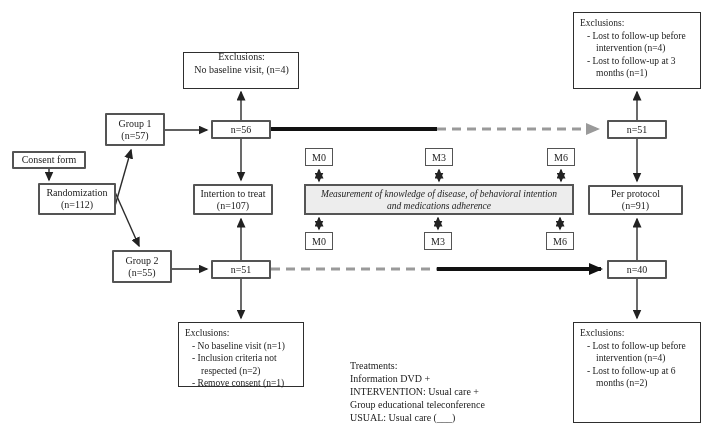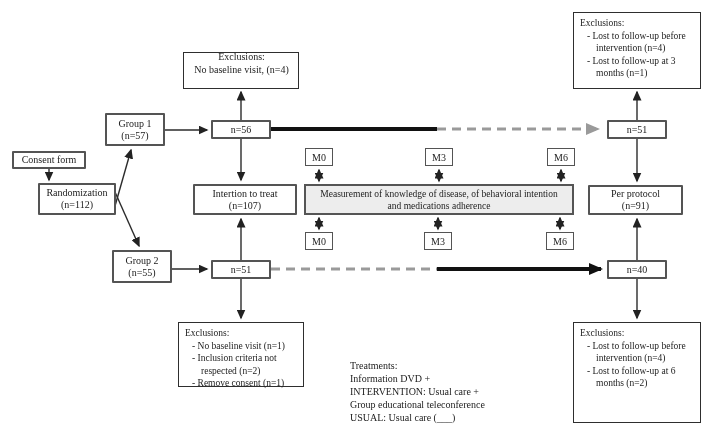--- a/index.html
+++ b/index.html
@@ -96,21 +96,21 @@
 
   <div class="box" style="left:112px;top:250px;width:60px;height:33px;">
     <span>Group 2</span>
     <span>(n=55)</span>
   </div>
 
   <div class="box" style="left:211px;top:120px;width:60px;height:19px;">
     <span>n=56</span>
   </div>
 
-  <div class="box" style="left:193px;top:184px;width:104px;height:31px;">
+  <div class="box" style="left:193px;top:184px;width:80px;height:31px;">
     <span>Intertion to treat</span>
     <span>(n=107)</span>
   </div>
 
   <div class="box" style="left:211px;top:260px;width:60px;height:19px;">
     <span>n=51</span>
   </div>
 
   <div class="box" style="left:607px;top:120px;width:60px;height:19px;">
     <span>n=51</span>
@@ -118,21 +118,21 @@
 
   <div class="box" style="left:588px;top:185px;width:95px;height:30px;">
     <span>Per protocol</span>
     <span>(n=91)</span>
   </div>
 
   <div class="box" style="left:607px;top:260px;width:60px;height:19px;">
     <span>n=40</span>
   </div>
 
-  <div class="measure" style="left:304px;top:184px;width:270px;height:31px;">
+  <div class="measure" style="left:304px;top:184px;width:270px;height:31px;font-style:italic;">
     <span>Measurement of knowledge of disease, of behavioral intention and medications adherence</span>
   </div>
 
   <div class="mbox" style="left:305px;top:148px;width:28px;height:18px;">
     <span>M0</span>
   </div>
   <div class="mbox" style="left:425px;top:148px;width:28px;height:18px;">
     <span>M3</span>
   </div>
   <div class="mbox" style="left:547px;top:148px;width:28px;height:18px;">

